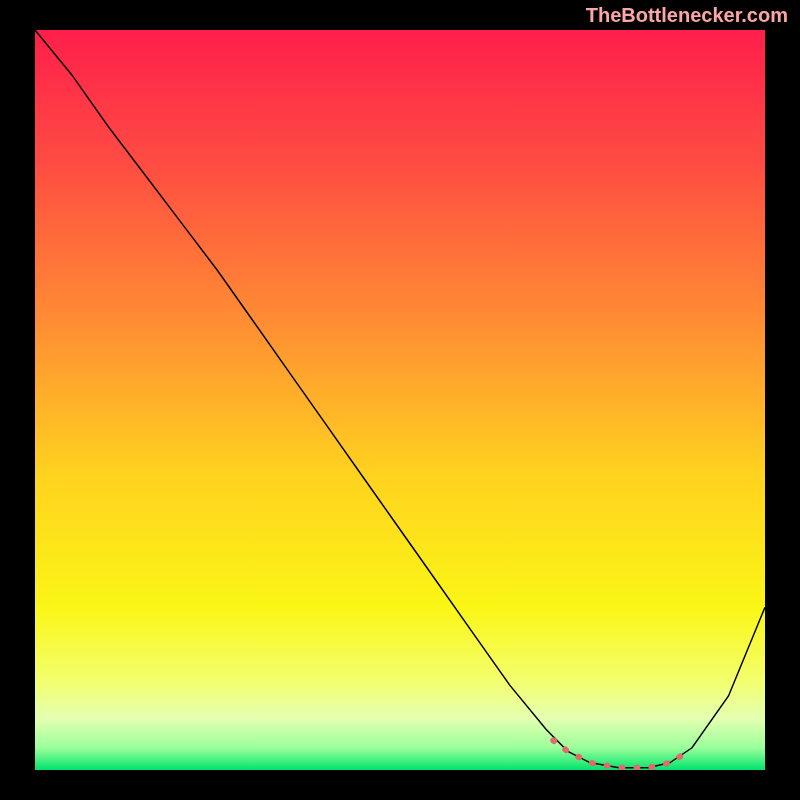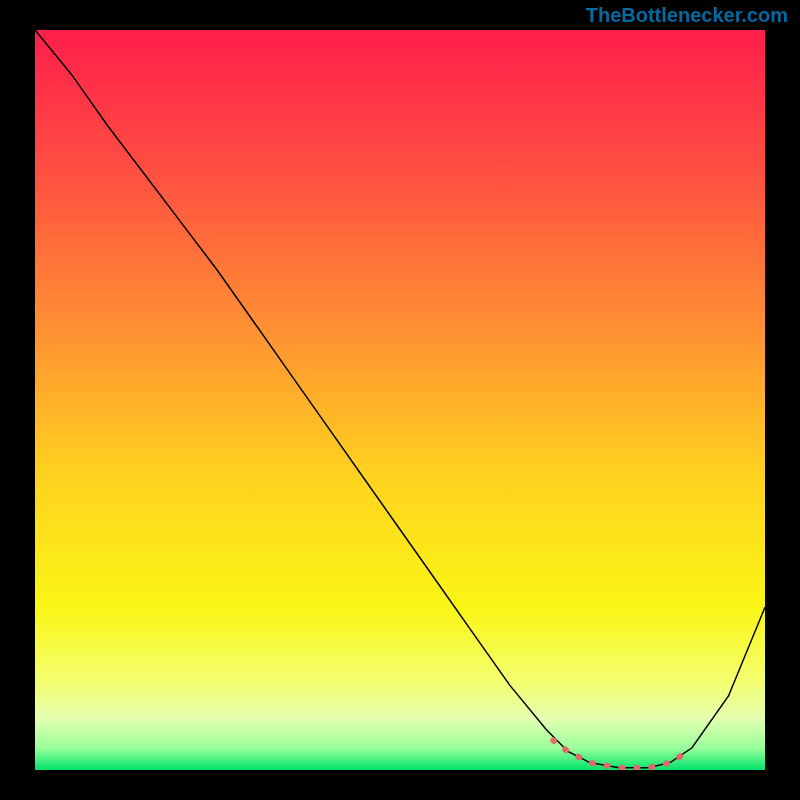--- a/index.html
+++ b/index.html
@@ -8,21 +8,21 @@
     background: #000;
     width: 800px;
     height: 800px;
     position: relative;
     font-family: Arial, sans-serif;
   }
   .watermark {
     position: absolute;
     top: 4px;
     right: 12px;
-    color: #0369a1;
+    color: #fca5a5;
     font-size: 20px;
     font-weight: bold;
     z-index: 10;
   }
   .chart-area {
     position: absolute;
     left: 35px;
     top: 30px;
     width: 730px;
     height: 740px;

